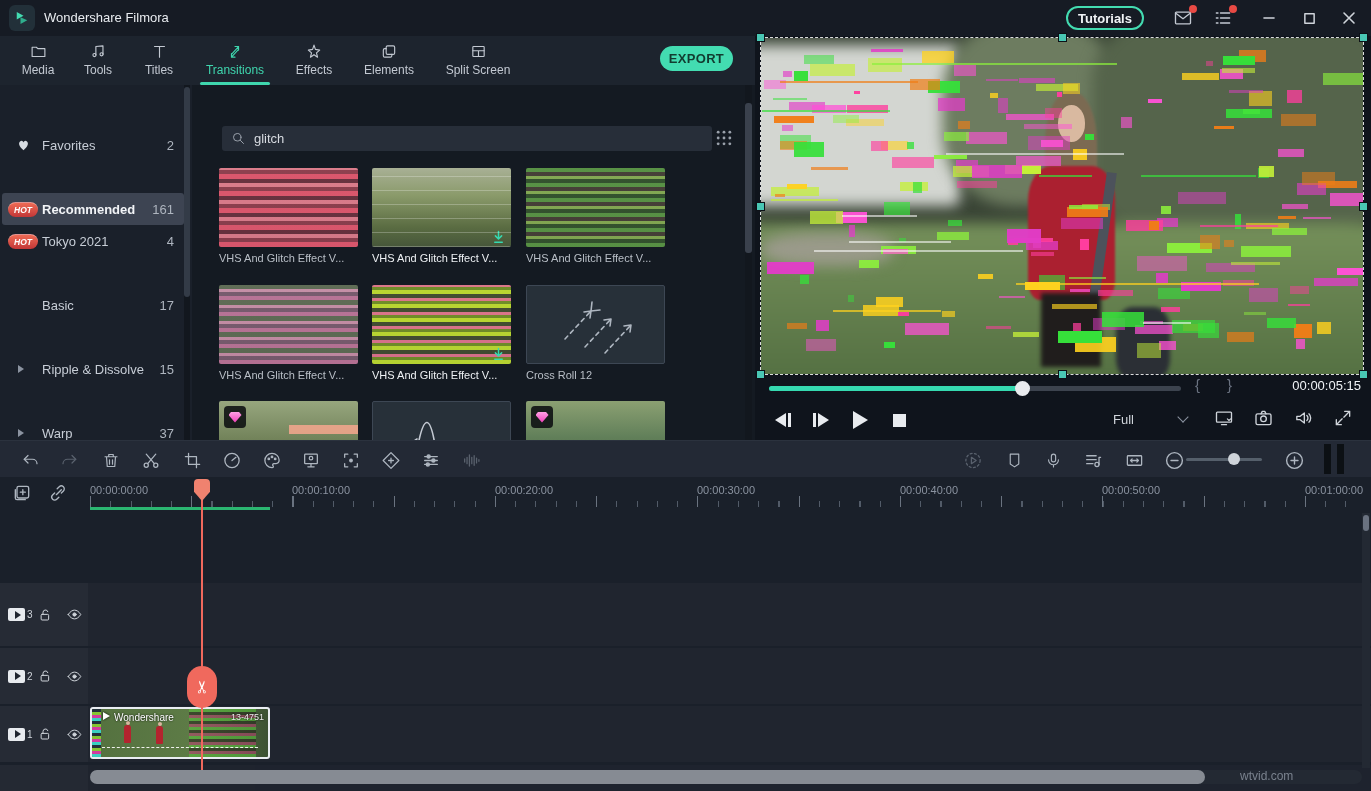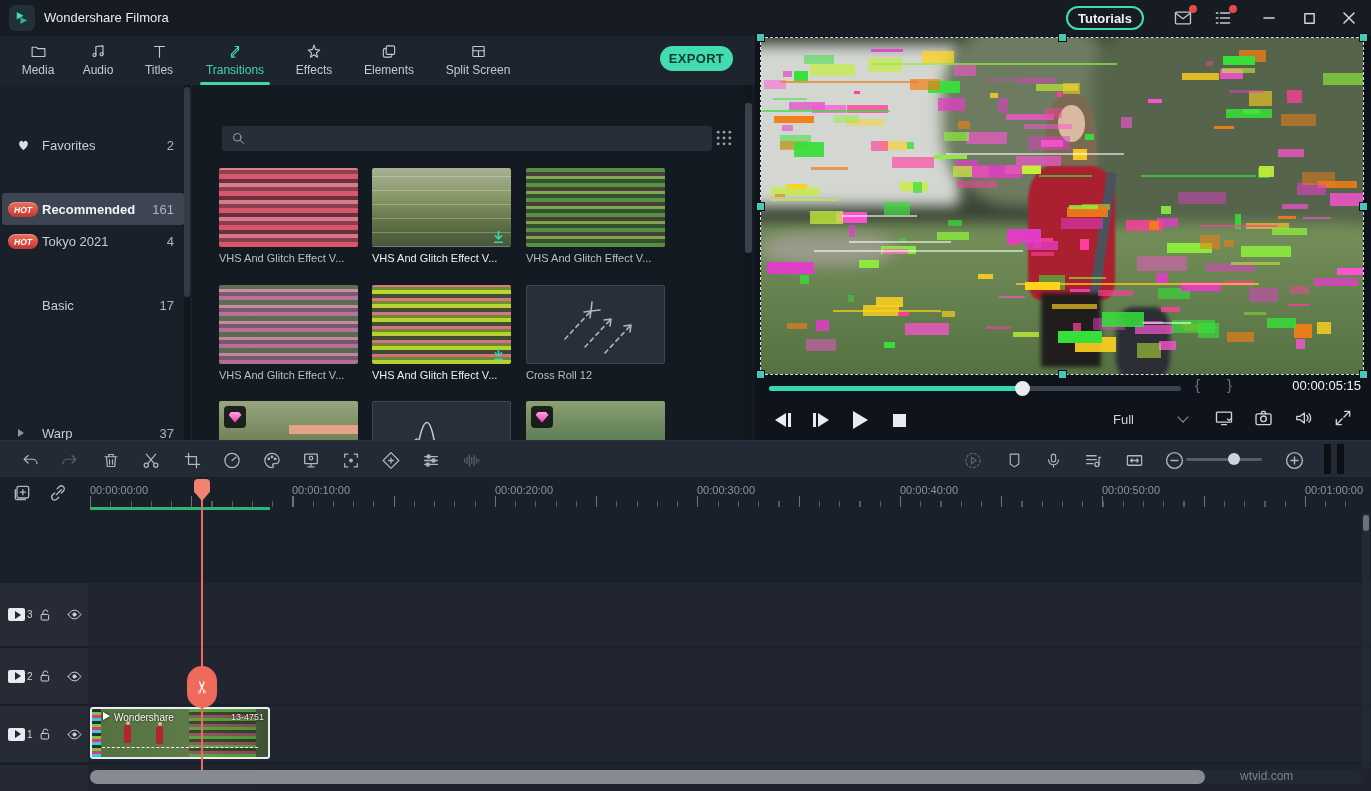--- a/index.html
+++ b/index.html
@@ -232,21 +232,21 @@
         <span class="tlabel">Media</span>
       </div>
       <div class="tab" style="left:76px;width:44px">
         <span class="ticon">
           <svg class="ic" width="18" height="17" viewBox="0 0 24 24">
               <path d="M9 17V5l10-1v12"></path>
               <circle cx="7" cy="17" r="2.2"></circle>
               <circle cx="17" cy="16" r="2.2"></circle>
             </svg>
           </span>
-        <span class="tlabel">Audio</span>
+        <span class="tlabel">Tools</span>
       </div>
       <div class="tab" style="left:137px;width:44px">
         <span class="ticon">
           <svg class="ic" width="17" height="17" viewBox="0 0 24 24">
               <path d="M5 5h14M12 5v15"></path>
             </svg>
           </span>
         <span class="tlabel">Titles</span>
       </div>
       <div class="tab active" style="left:200px;width:70px">
@@ -303,20 +303,25 @@
         <span class="cnt">161</span>
       </div>
       <div class="side-row" style="top:140px">
         <span class="hot">HOT</span>
         <span class="lbl">Tokyo 2021</span>
         <span class="cnt">4</span>
       </div>
       <div class="side-row" style="top:204px">
         <span class="lbl">Basic</span>
         <span class="cnt">17</span>
+      </div>
+      <div class="side-row" style="top:268px">
+        <i class="caret"></i>
+        <span class="lbl">Ripple &amp; Dissolve</span>
+        <span class="cnt">15</span>
       </div>
       <div class="side-row" style="top:332px">
         <i class="caret"></i>
         <span class="lbl">Warp</span>
         <span class="cnt">37</span>
       </div>
 
     </div>
     <div class="side-scroll">
         <i class="side-thumb"></i>
@@ -326,20 +331,21 @@
       </div>
 
     <div class="grid-area">
       <div class="searchbar">
         <span class="search-ic">
           <svg class="ic" width="15" height="15" viewBox="0 0 24 24">
               <circle cx="10" cy="10" r="6"></circle>
               <path d="M15 15l5 5"></path>
             </svg>
           </span>
+        <input readonly="" value="glitch" style="">
       </div>
       <div class="gridview-ic">
         <svg class="ic" width="20" height="20" viewBox="0 0 24 24" style="stroke:none">
           <g fill="#9aa1ab">
               <circle cx="5" cy="5" r="1.7"></circle>
               <circle cx="12" cy="5" r="1.7"></circle>
               <circle cx="19" cy="5" r="1.7"></circle>
           <circle cx="5" cy="12" r="1.7"></circle>
               <circle cx="12" cy="12" r="1.7"></circle>
               <circle cx="19" cy="12" r="1.7"></circle>

